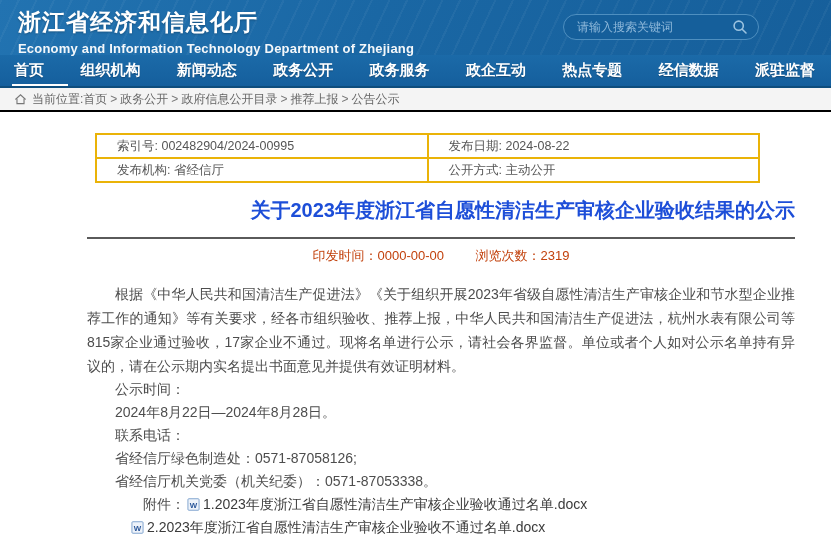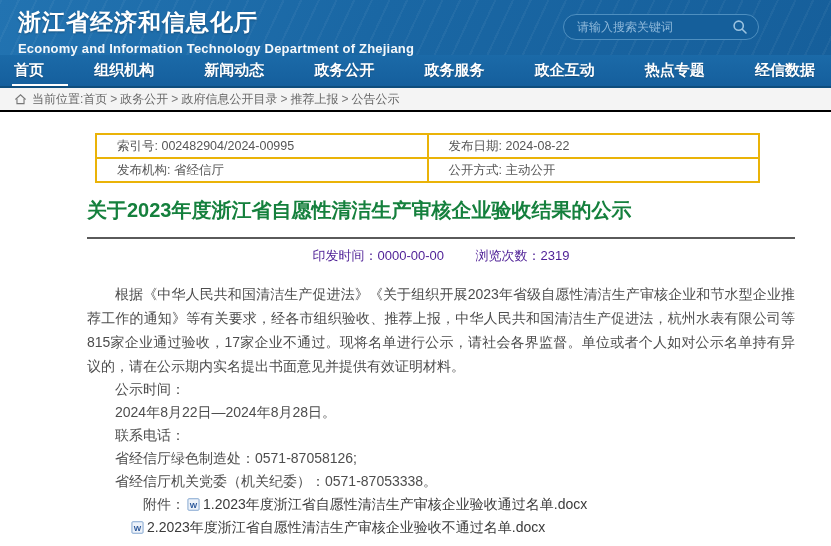--- a/index.html
+++ b/index.html
@@ -59,26 +59,26 @@
 
   table.meta {
     margin:21px 0 0 8px; width:665px; border-collapse:collapse;
   }
   table.meta td {
     border:2px solid #eab308; height:24px; font-size:12.5px; color:#555;
     padding-left:20px; width:50%; background:#fff;
   }
 
   .article-title {
-    margin-top:14px; text-align:left; font-size:20px; font-weight:bold; color:#15803d;
+    margin-top:14px; text-align:right; font-size:20px; font-weight:bold; color:#1d4ed8;
   }
   .title-rule { margin-top:13px; border:none; border-top:2px solid #5a5a5a; }
 
   .stats-row {
-    margin-top:8px; text-align:center; font-size:13px; color:#4c1d95;
+    margin-top:8px; text-align:center; font-size:13px; color:#c2410c;
   }
   .stats-row .stat { margin:0 14px; }
 
   .body-text { margin-top:17px; font-size:14px; color:#4d4d4d; }
   .para { line-height:24px; text-indent:2em; text-align:justify; }
   .line { line-height:23px; text-indent:2em; }
 
   .attach-row { line-height:23px; font-size:14px; color:#4d4d4d; display:flex; align-items:center; }
   .attach-row.second { padding-left:42px; }
   .attach-label { text-indent:2em; display:inline-block; white-space:pre; padding-left:28px; }
@@ -109,20 +109,21 @@
 
 <div class="nav">
   <span class="nav-item active">首页</span>
   <span class="nav-item">组织机构</span>
   <span class="nav-item">新闻动态</span>
   <span class="nav-item">政务公开</span>
   <span class="nav-item">政务服务</span>
   <span class="nav-item">政企互动</span>
   <span class="nav-item">热点专题</span>
   <span class="nav-item">经信数据</span>
+  <span class="nav-item">派驻监督</span>
 </div>
 
 <div class="breadcrumb-bar">
   <span class="home-ic">
     <svg viewBox="0 0 14 14" width="13" height="13">
       <path d="M1.5 7 L7 2 L12.5 7" fill="none" stroke="#777" stroke-width="1.2"></path>
       <path d="M3.2 6.2 V11.5 H10.8 V6.2" fill="none" stroke="#777" stroke-width="1.2"></path>
     </svg>
   </span>
   <span class="crumb-prefix">当前位置:</span>

